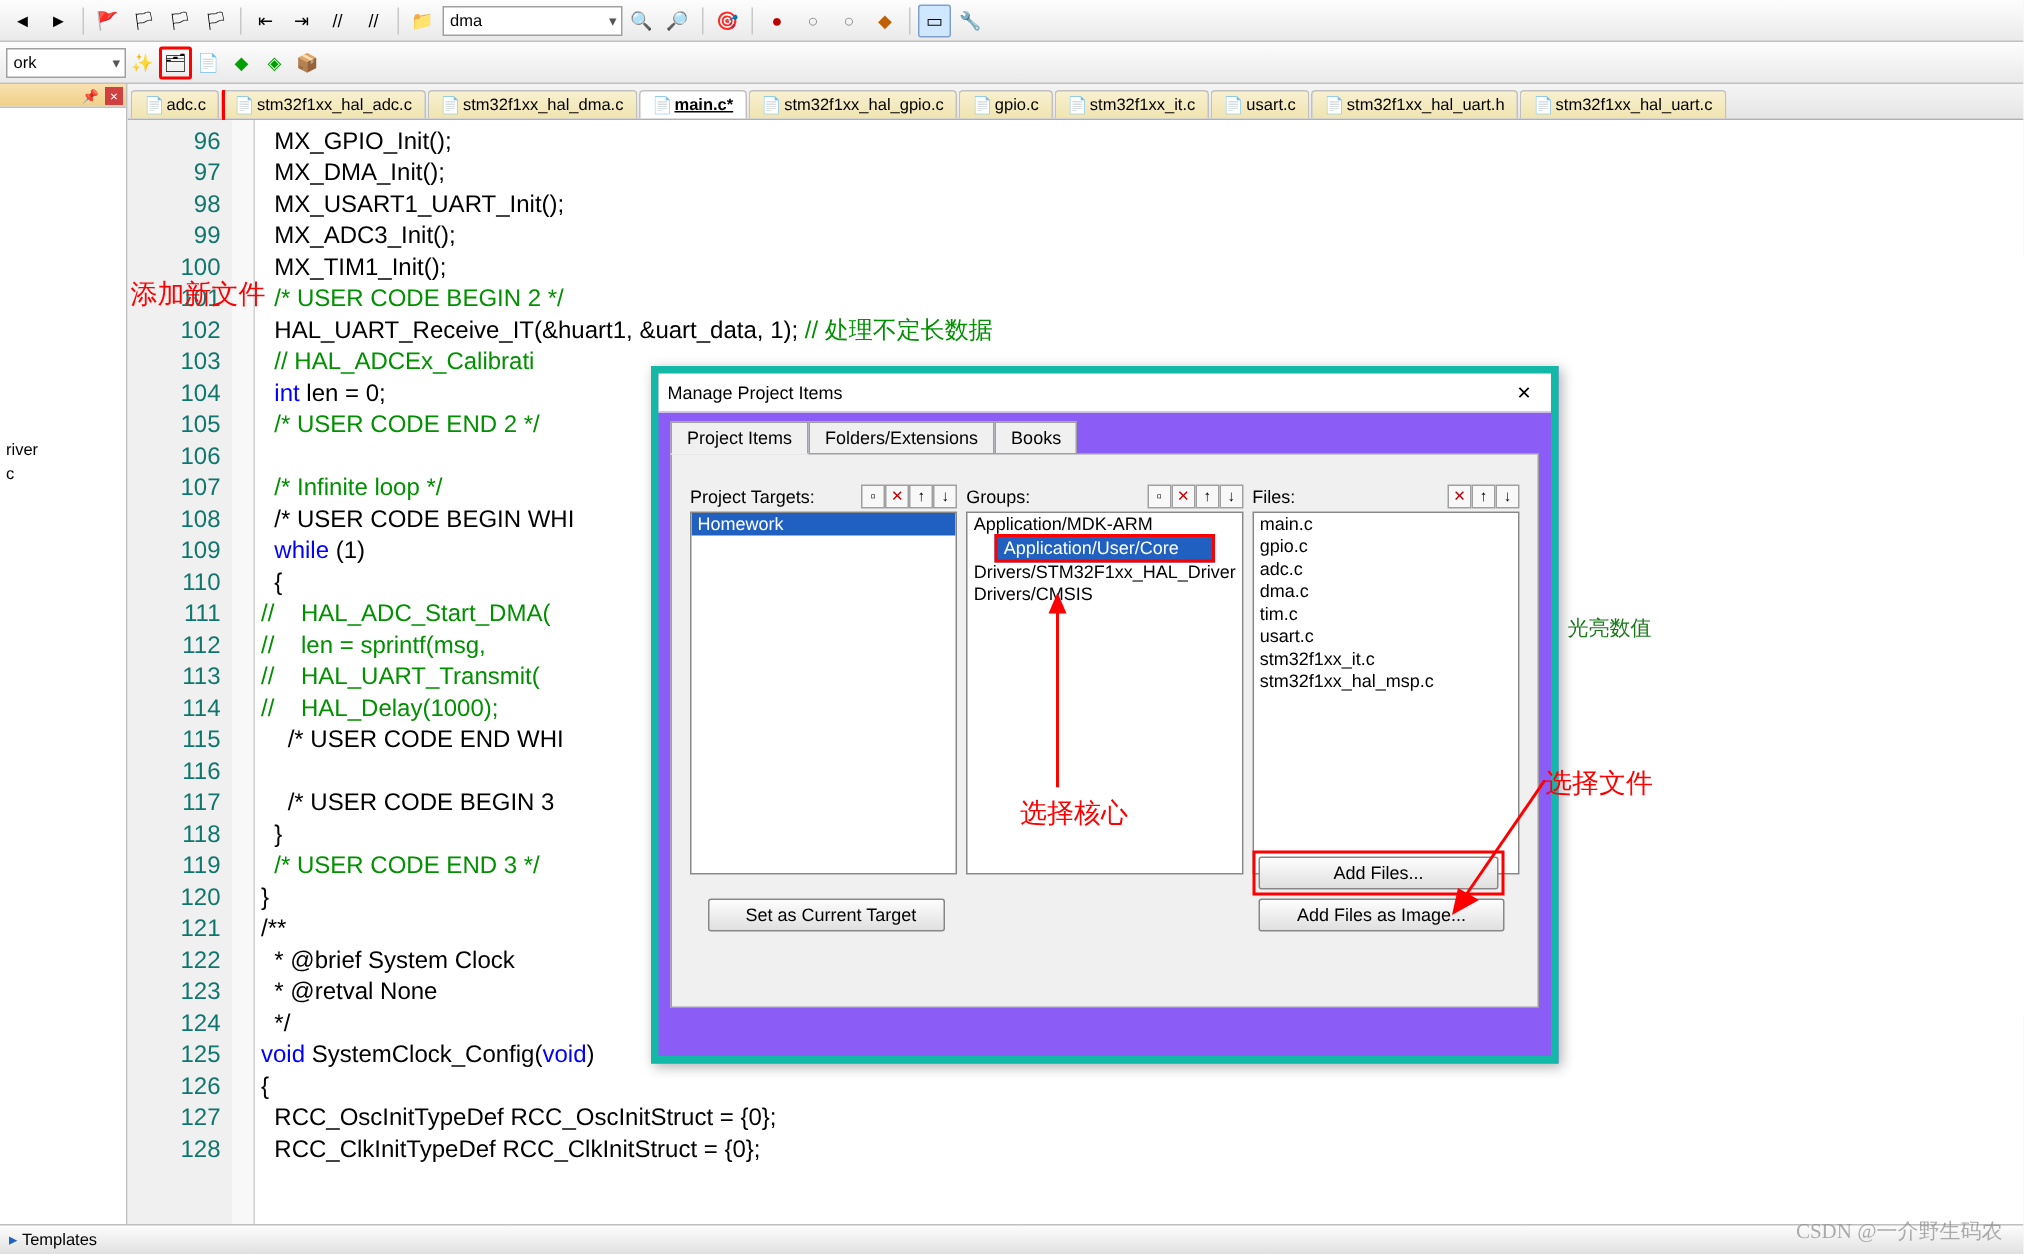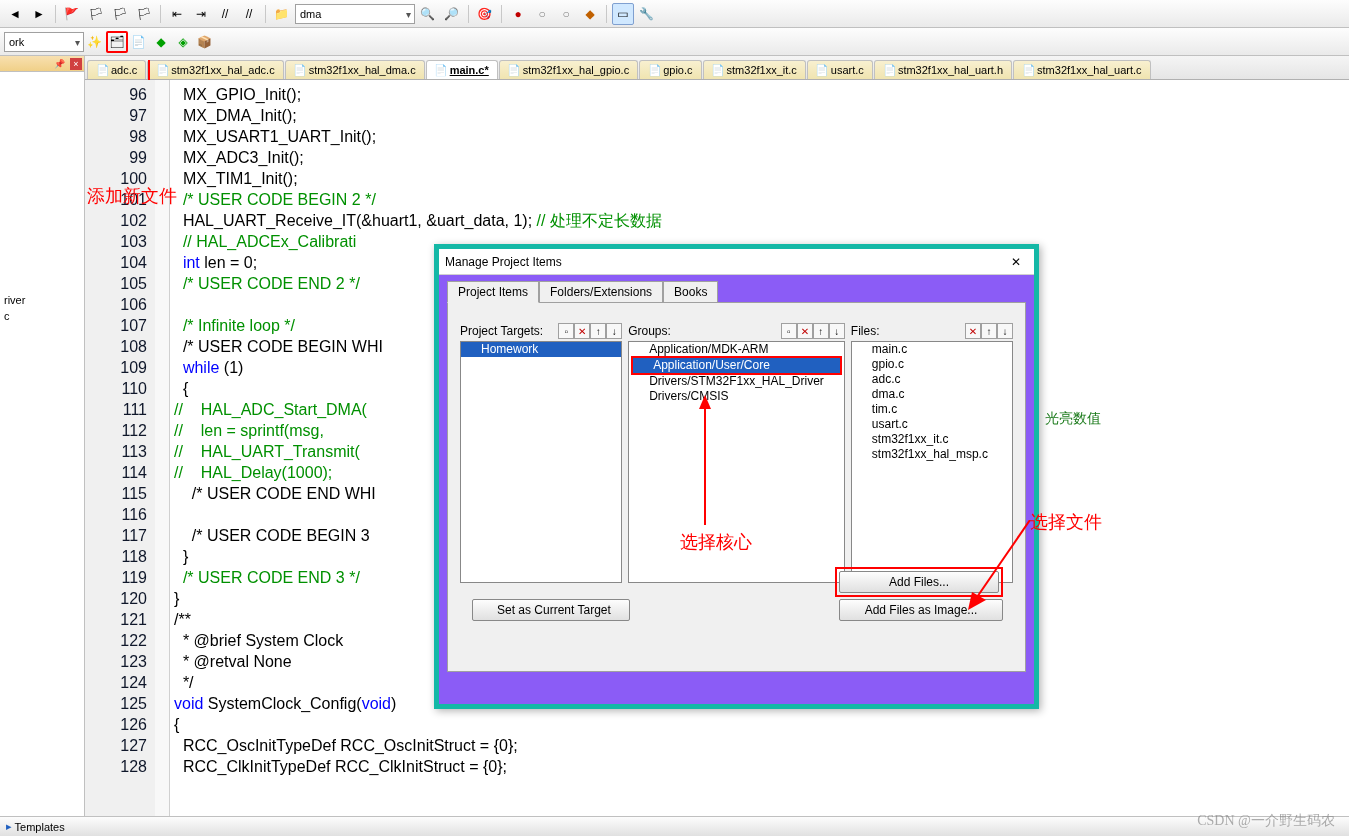--- a/index.html
+++ b/index.html
@@ -20,44 +20,44 @@
 .tree-item { padding: 2px 4px; font-size: 11px; }
 
 .editor-area { flex: 1; display: flex; flex-direction: column; background: #fff; }
 .tabs { height: 24px; background: linear-gradient(#f5f5f5,#e5e5e5); display: flex; align-items: flex-end; border-bottom: 1px solid #b0b0b0; padding-left: 2px; overflow: hidden; }
 .tab { display: flex; align-items: center; gap: 3px; padding: 3px 8px; background: linear-gradient(#f8f0d0,#f0e4b0); border: 1px solid #c0c0c0; border-bottom: none; border-radius: 3px 3px 0 0; font-size: 11px; margin-right: 1px; cursor: pointer; white-space: nowrap; }
 .tab.active { background: #fff; font-weight: bold; }
 .tab .ic { width: 12px; height: 12px; }
 .tab-main { text-decoration: underline; }
 
 .code { flex: 1; display: flex; overflow: hidden; font-family: "Courier New", monospace; font-size: 16px; position: relative; }
-.gutter { width: 70px; background: #f0f0f0; text-align: right; padding-right: 8px; color: #0f172a; line-height: 21px; padding-top: 4px; }
+.gutter { width: 70px; background: #f0f0f0; text-align: right; padding-right: 8px; color: #0f766e; line-height: 21px; padding-top: 4px; }
 .margin { width: 15px; background: #f8f8f8; border-right: 1px solid #d0d0d0; }
 .lines { flex: 1; padding: 4px 0 0 4px; line-height: 21px; white-space: pre; }
 .kw { color: #0000ff; }
 .cm { color: #009000; }
 .annot-red { color: #ff0000; font-family: Liberation Mono, monospace; position: absolute; }
 .annot-green { color: #1a7a1a; font-family: "Microsoft YaHei"; position: absolute; }
 
 .dialog { position: absolute; left: 434px; top: 244px; width: 605px; height: 465px; background: #8b5cf6; border: 5px solid #14b8a6; box-shadow: 2px 2px 8px rgba(0,0,0,0.3); }
 .dlg-title { height: 26px; background: #fff; display: flex; align-items: center; justify-content: space-between; padding: 0 6px; border-bottom: 1px solid #d0d0d0; font-size: 12px; }
 .dlg-close { width: 24px; height: 18px; display: flex; align-items: center; justify-content: center; cursor: pointer; }
 .dlg-tabs { display: flex; padding: 6px 8px 0; }
 .dlg-tab { padding: 3px 10px; border: 1px solid #a0a0a0; border-bottom: none; background: #f0f0f0; font-size: 12px; cursor: pointer; }
 .dlg-tab.active { background: #f0f0f0; border-bottom: 1px solid #f0f0f0; position: relative; z-index: 2; }
 .dlg-body { margin: 0 8px 8px; border: 1px solid #a0a0a0; height: 370px; padding: 20px 12px 12px; position: relative; top: -1px; background: #f0f0f0; }
 .panels { display: flex; gap: 6px; height: 260px; }
 .panel { flex: 1; display: flex; flex-direction: column; }
 .panel-hdr { display: flex; align-items: center; justify-content: space-between; font-size: 12px; margin-bottom: 2px; }
 .panel-tools { display: flex; gap: 0; }
 .ptool { width: 16px; height: 16px; border: 1px solid #a0a0a0; background: #f8f8f8; display: flex; align-items: center; justify-content: center; font-size: 10px; cursor: pointer; }
 .panel-list { flex: 1; background: #fff; border: 1px solid #888; font-size: 12px; overflow: auto; }
-.pli { padding: 0 20px; line-height: 15px; cursor: pointer; }
+.pli { padding: 0 4px; line-height: 15px; cursor: pointer; }
 .pli.sel { background: #2060c0; color: #fff; }
-.pli.hl { border: 2px solid #ff0000; margin: -1px 2px; }
+.pli.hl { border: 2px solid #ff0000; margin: -1px 18px; }
 
 .dlg-btn { padding: 3px 18px; border: 1px solid #888; background: linear-gradient(#fdfdfd,#e0e0e0); font-size: 12px; cursor: pointer; border-radius: 2px; }
 .dlg-footer { position: absolute; bottom: 8px; right: 14px; left: 14px; display: flex; justify-content: flex-end; gap: 10px; }
 .setbtn { position: absolute; bottom: 50px; left: 24px; padding-left: 24px; }
 .addfiles { position: absolute; bottom: 74px; right: 22px; border: 2px solid #ff0000; padding: 2px; }
 .addimg { position: absolute; bottom: 50px; right: 22px; }
 
 .statusbar { height: 20px; background: linear-gradient(#fdfdfd,#e0e0e0); border-top: 1px solid #c0c0c0; display: flex; align-items: center; padding: 0 6px; font-size: 11px; }
 
 .arrow-red { position: absolute; pointer-events: none; }

